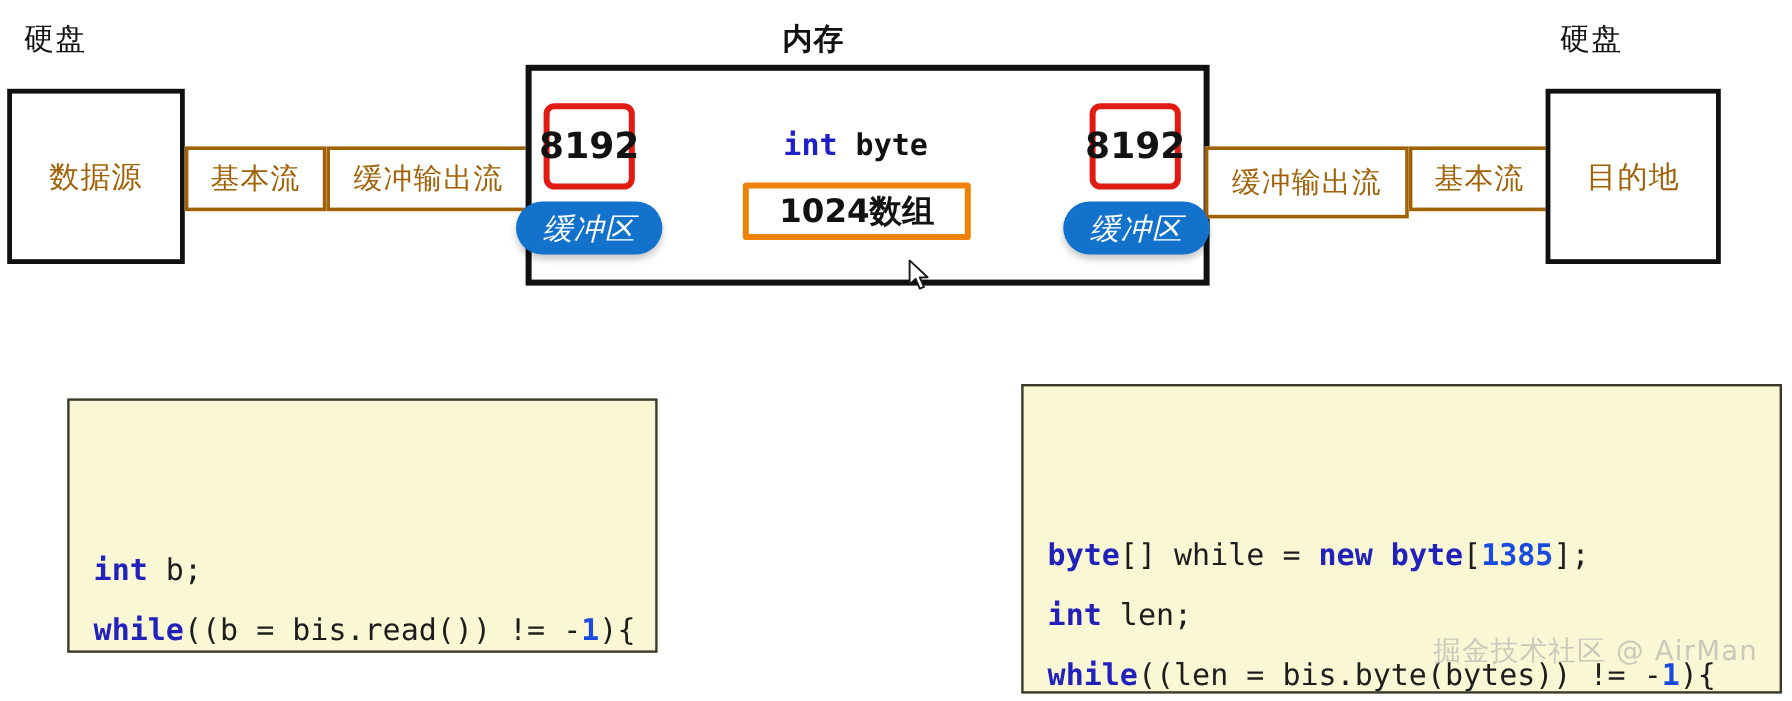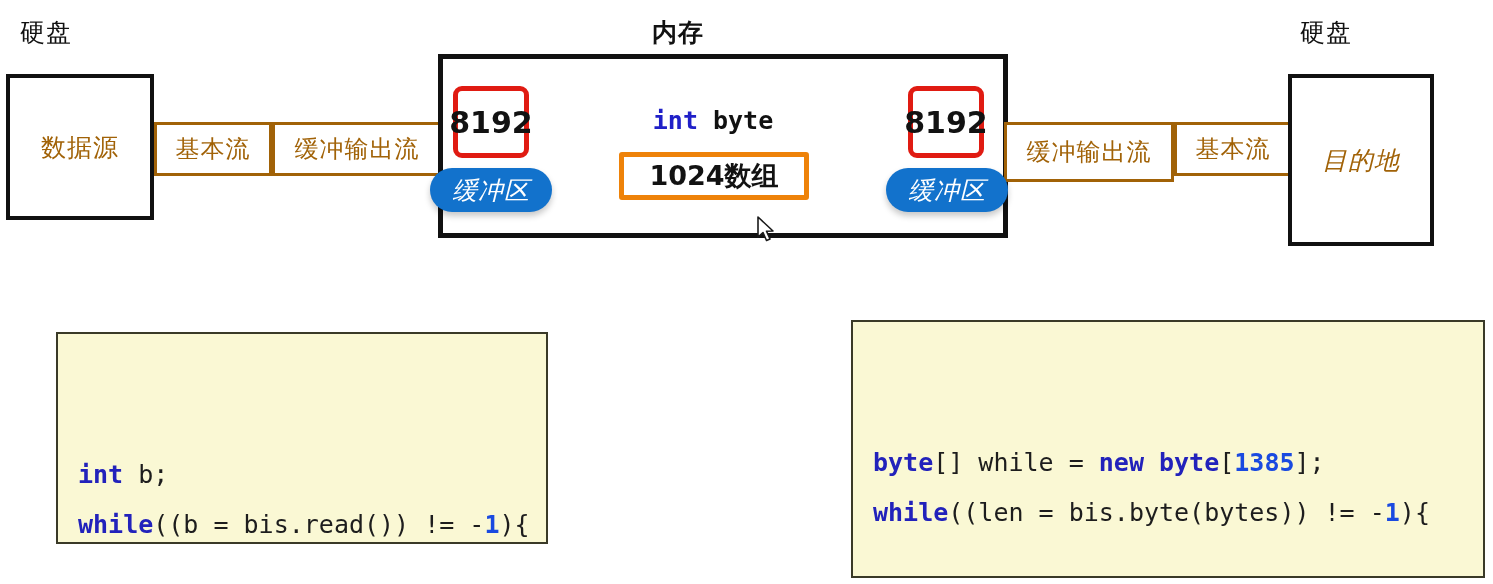--- a/index.html
+++ b/index.html
@@ -167,25 +167,26 @@
 <div class="abs orange-box" style="left:619px; top:152px; width:190px; height:48px;">1024数组</div>
 
 <div class="abs red-box" style="left:908px; top:86px; width:76px; height:72px;">8192</div>
 
 <div class="abs blue-pill" style="left:886px; top:168px; width:122px; height:44px;">缓冲区</div>
 
 <div class="abs box stream-box" style="left:1004px; top:122px; width:170px; height:60px;">缓冲输出流</div>
 
 <div class="abs box stream-box" style="left:1174px; top:122px; width:118px; height:54px;">基本流</div>
 
-<div class="abs box endpoint-box" style="left:1288px; top:74px; width:146px; height:172px;font-style:italic;">目的地</div>
+<div class="abs box endpoint-box" style="left:1288px; top:74px; width:146px; height:146px;">目的地</div>
 
 <svg class="abs cursor" style="left:756px; top:216px;" width="22" height="28" viewBox="0 0 22 28">
   <path d="M2,1 L2,21 L7,16.5 L10.5,24.5 L14,23 L10.5,15.2 L17,15 Z" fill="#ffffff" stroke="#1a1a1a" stroke-width="1.6" stroke-linejoin="round"></path>
 </svg>
 
 <div class="abs code-panel" style="left:8px; top:332px; width:492px; height:212px;margin-left:48px;">
   <div><div><span class="kw">int</span><span> b;</span></div><div><span class="kw">while</span><span>((b = bis.read()) != -</span><span class="num">1</span><span>){</span></div></div>
 </div>
 
 <div class="abs code-panel" style="left:851px; top:320px; width:634px; height:258px;">
-  <div><div><span class="kw">byte</span><span>[] while = </span><span class="kw">new</span><span> </span><span class="kw">byte</span><span>[</span><span class="num">1385</span><span>];</span></div><div><span class="kw">while</span><span>((len = bis.byte(bytes)) != -</span><span class="num">1</span><span>){</span></div></div>
+  <div><div><span class="kw">byte</span><span>[] while = </span><span class="kw">new</span><span> </span><span class="kw">byte</span><span>[</span><span class="num">1385</span><span>];</span></div><div><span class="kw">int</span><span> len;</span></div><div><span class="kw">while</span><span>((len = bis.byte(bytes)) != -</span><span class="num">1</span><span>){</span></div></div>
+  <div class="watermark">掘金技术社区 @ AirMan</div>
 </div>
 
 </body></html>

